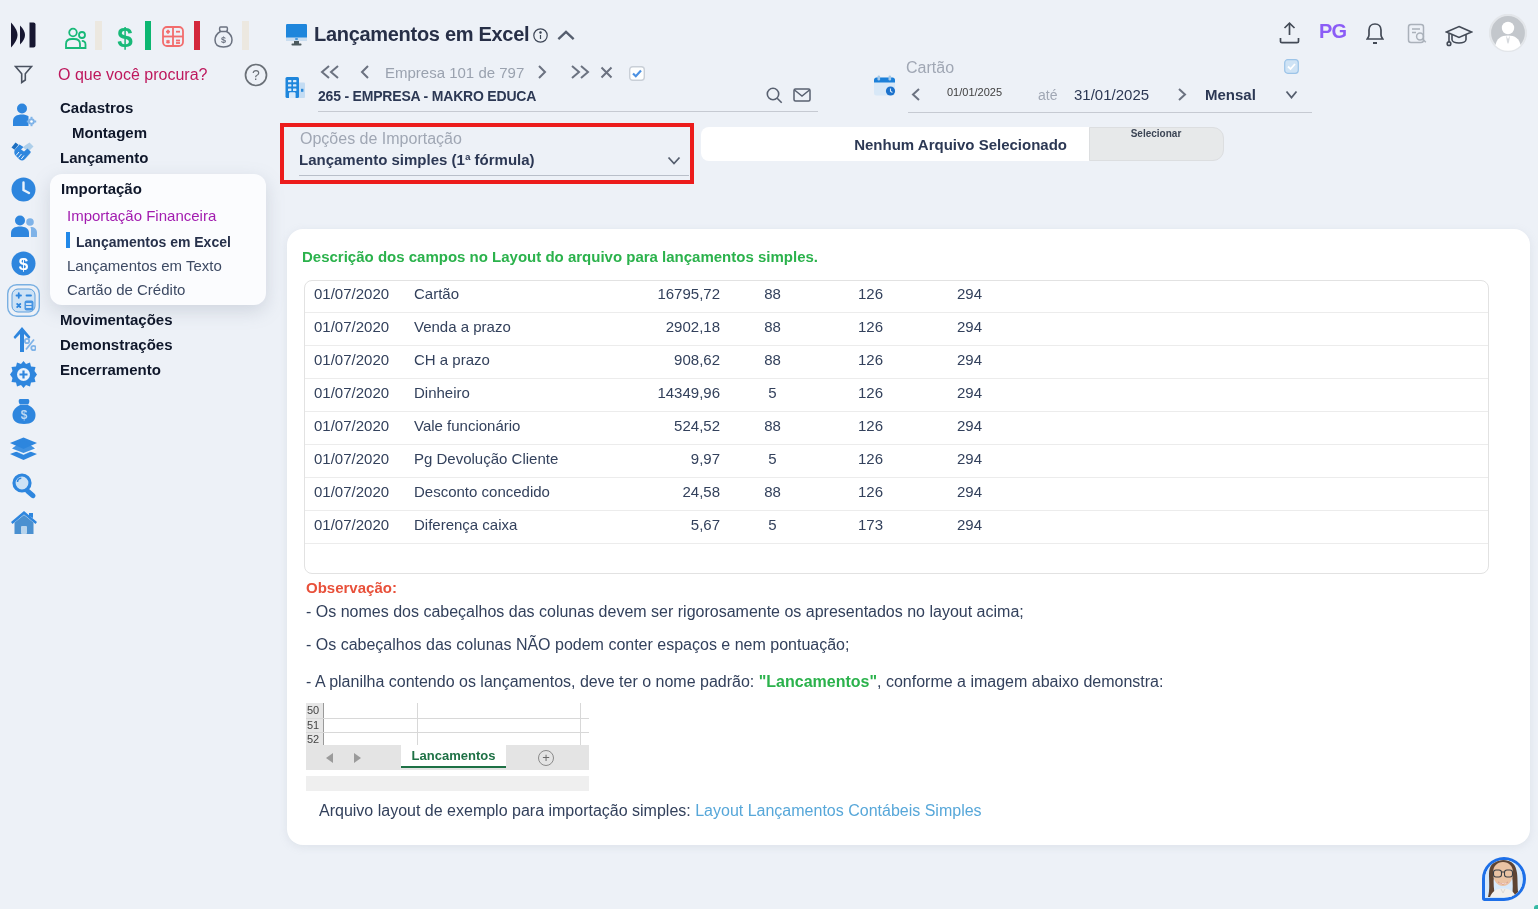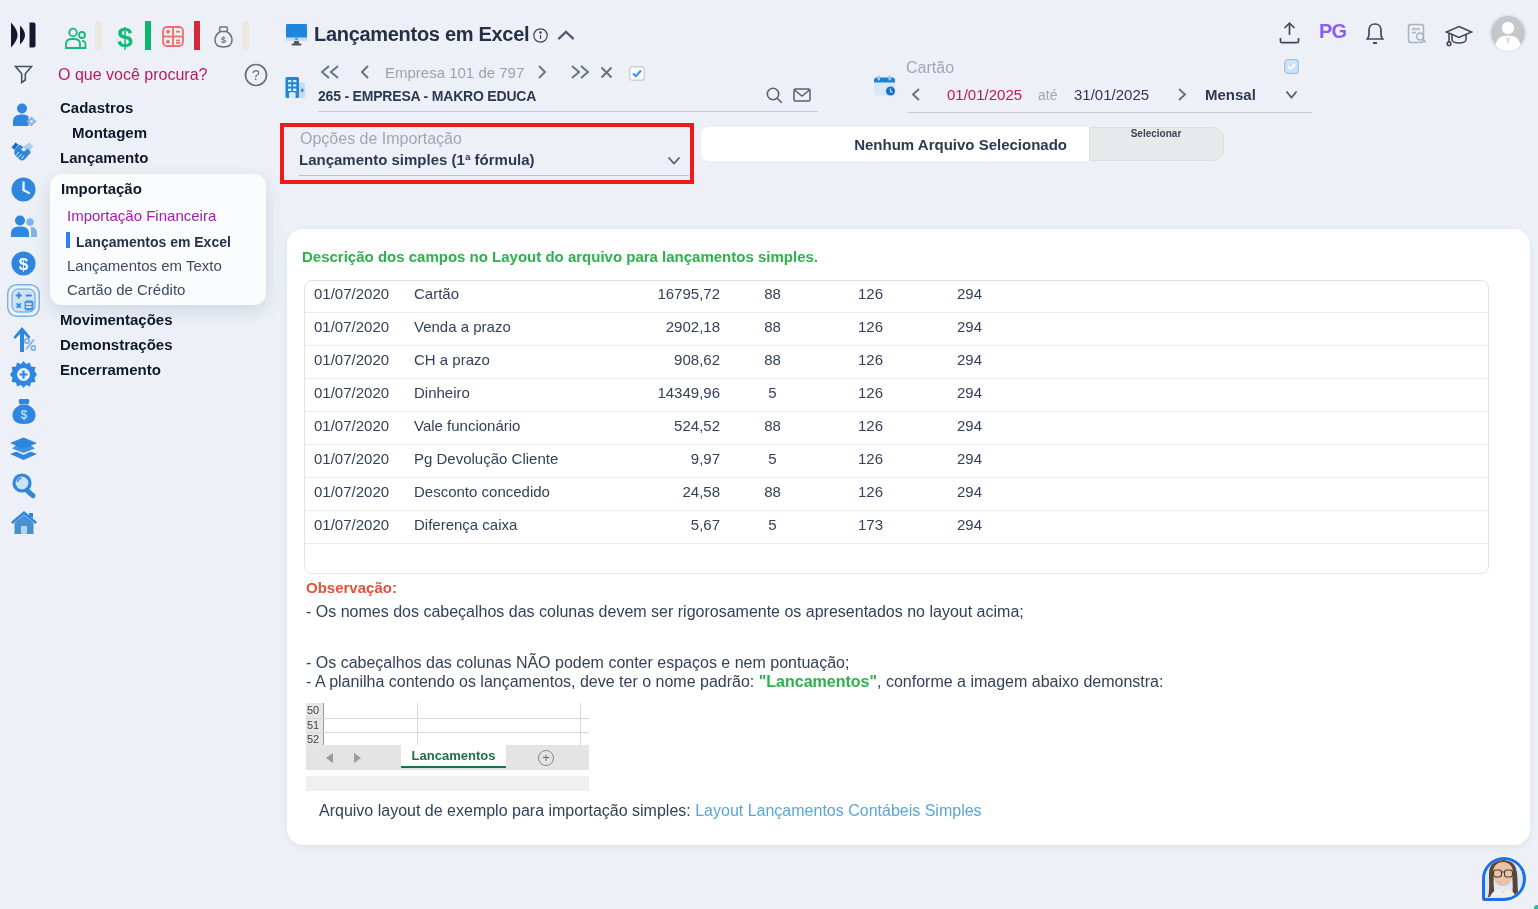--- a/index.html
+++ b/index.html
@@ -254,21 +254,21 @@
   <path d="M0 5 C0 3.6 1.1 2.5 2.5 2.5 L18.5 2.5 C19.9 2.5 21 3.6 21 5 L21 7.5 L0 7.5 Z" fill="#1c80d9"></path>
   <rect x="3.5" y="0.5" width="2.6" height="5" rx="1.2" fill="#a3c8e8"></rect>
   <rect x="14.5" y="0.5" width="2.6" height="5" rx="1.2" fill="#a3c8e8"></rect>
   <circle cx="16.5" cy="16" r="4.6" fill="#1c72cc"></circle>
   <path d="M16.5 13.6 L16.5 16.3 L18.4 17.4" stroke="#d8e8f7" stroke-width="1.1" fill="none"></path>
 </svg>
 <div class="abs" style="left:906px; top:59px; font-size:16px; color:#a0a7b4;">Cartão</div>
 <svg class="abs" style="left:911px; top:88px;" width="10" height="13" viewBox="0 0 10 13" fill="none" stroke="#6b7280" stroke-width="2">
   <path d="M8 1 L2 6.5 L8 12"></path>
 </svg>
-<div class="abs" style="left:947px; top:86px; font-size:15px; color:#be185d;">01/01/2025</div>
+<div class="abs" style="left:947px; top:86px; font-size:11px; color:#404040;">01/01/2025</div>
 <div class="abs" style="left:1038px; top:87px; font-size:14px; color:#a0a7b4;">até</div>
 <div class="abs" style="left:1074px; top:86px; font-size:15px; color:#2c3854;">31/01/2025</div>
 <svg class="abs" style="left:1177px; top:88px;" width="10" height="13" viewBox="0 0 10 13" fill="none" stroke="#6b7280" stroke-width="2">
   <path d="M2 1 L8 6.5 L2 12"></path>
 </svg>
 <div class="abs" style="left:1205px; top:86px; font-size:15px; font-weight:bold; color:#2c3854;">Mensal</div>
 <svg class="abs" style="left:1285px; top:90px;" width="13" height="9" viewBox="0 0 13 9" fill="none" stroke="#555e6e" stroke-width="1.8">
   <path d="M1.5 1.5 L6.5 7.5 L11.5 1.5"></path>
 </svg>
 <svg class="abs" style="left:1284px; top:59px;" width="15" height="15" viewBox="0 0 15 15">
@@ -412,21 +412,21 @@
         <td></td>
         <td></td>
         <td></td>
       </tr>
 </tbody>
   </table>
 <div id="tblborder"></div>
 
 <div class="abs" style="left:306px; top:579px; font-size:15px; font-weight:bold; color:#e8503a;">Observação:</div>
 <div class="abs" style="left:306px; top:603px; font-size:16px; color:#33415c;">- Os nomes dos cabeçalhos das colunas devem ser rigorosamente os apresentados no layout acima;</div>
-<div class="abs" style="left:306px; top:654px; font-size:16px; color:#33415c;">- Os cabeçalhos das colunas NÃO podem conter espaços e nem pontuação;</div>
+<div class="abs" style="left:306px; top:636px; font-size:16px; color:#33415c;">- Os cabeçalhos das colunas NÃO podem conter espaços e nem pontuação;</div>
 <div class="abs" style="left:306px; top:673px; font-size:16px; color:#33415c;">- A planilha contendo os lançamentos, deve ter o nome padrão: <span style="color:#2bb24c; font-weight:bold;">"Lancamentos"</span>, conforme a imagem abaixo demonstra:</div>
 
 <div class="abs" style="left:306px; top:703px; width:283px; height:85px; background:#86efac; font-family:'Liberation Sans',sans-serif;">
 
   <div class="abs" style="left:0; top:0; width:283px; height:42px; background:#fff;"></div>
   <div class="abs" style="left:0; top:0; width:18px; height:42px; background:#e6e6e6; border-right:1.5px solid #9a9a9a;"></div>
   <div class="abs" style="left:1px; top:1px; font-size:11px; color:#444;">50</div>
   <div class="abs" style="left:1px; top:16px; font-size:11px; color:#444;">51</div>
   <div class="abs" style="left:1px; top:30px; font-size:11px; color:#444;">52</div>
   <div class="abs" style="left:0; top:14.5px; width:283px; height:1px; background:#d8d8d8;"></div>

